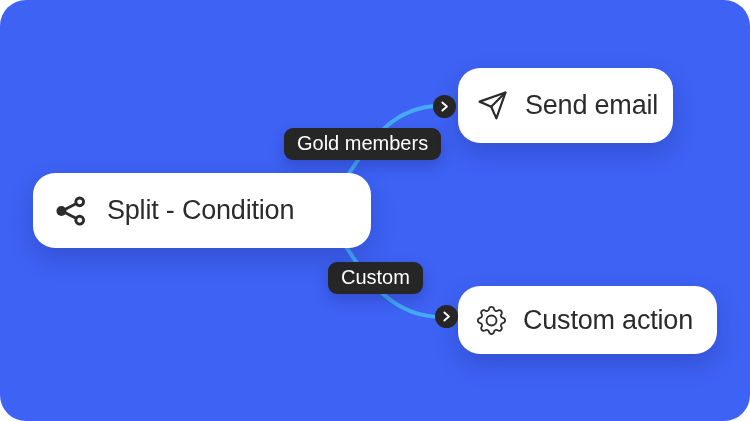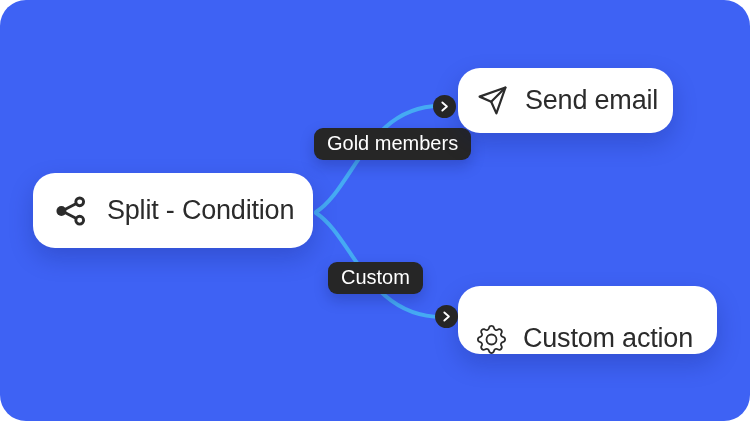--- a/index.html
+++ b/index.html
@@ -47,43 +47,43 @@
     padding: 0 18px 0 19px;
     box-sizing: border-box;
     cursor: pointer;
   }
   .flow-node .node-label {
     font-size: 27px;
     color: var(--node-text);
     white-space: nowrap;
     letter-spacing: -0.2px;
   }
-  .node-split   { left: 33px;  top: 173px; width: 280px; height: 75px; }
-  .node-send    { left: 458px; top: 68px;  width: 215px; height: 65px; }
-  .node-custom  { left: 458px; top: 286px; width: 259px; height: 68px; align-items: flex-end; }
+  .node-split   { left: 33px;  top: 173px; width: 338px; height: 75px; }
+  .node-send    { left: 458px; top: 68px;  width: 215px; height: 75px; }
+  .node-custom  { left: 458px; top: 286px; width: 259px; height: 68px; }
   .node-icon {
     display: flex;
     align-items: center;
     justify-content: center;
     flex: 0 0 auto;
   }
   .edge-label {
     position: absolute;
     background: var(--label-bg);
     color: var(--label-text);
     font-size: 20px;
     line-height: 23px;
     padding: 4px 13px 5px 13px;
     border-radius: 9px;
     white-space: nowrap;
     box-shadow: 0 6px 14px rgba(10, 20, 90, 0.25);
     z-index: 2;
     cursor: pointer;
   }
-  .label-gold   { left: 314px; top: 128px; }
+  .label-gold   { left: 284px; top: 128px; }
   .label-others { left: 328px; top: 262px; }
   .port-badge {
     position: absolute;
     width: 23px;
     height: 23px;
     border-radius: 50%;
     background: var(--label-bg);
     display: flex;
     align-items: center;
     justify-content: center;

